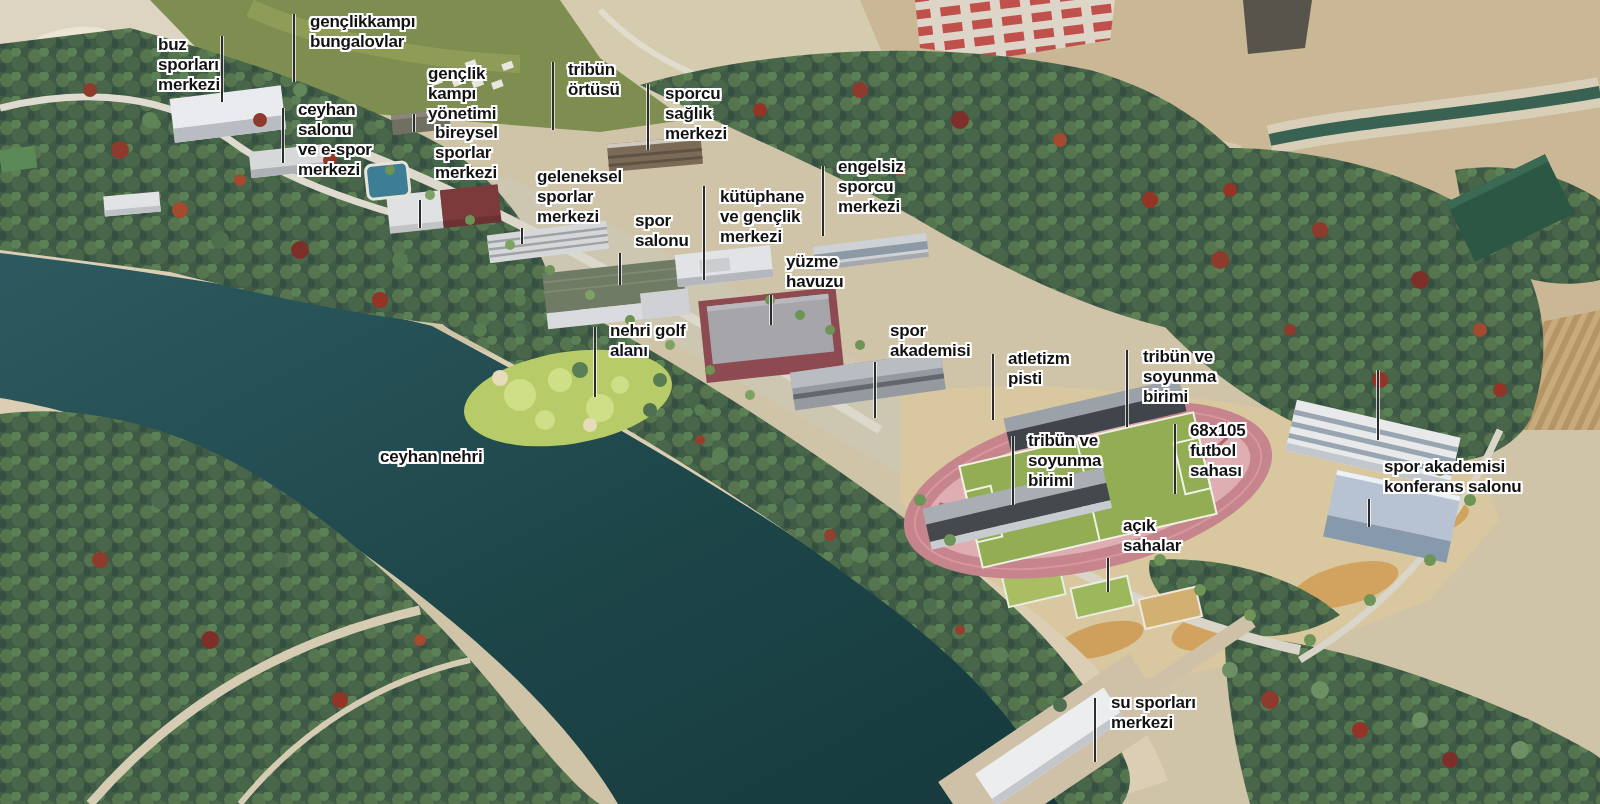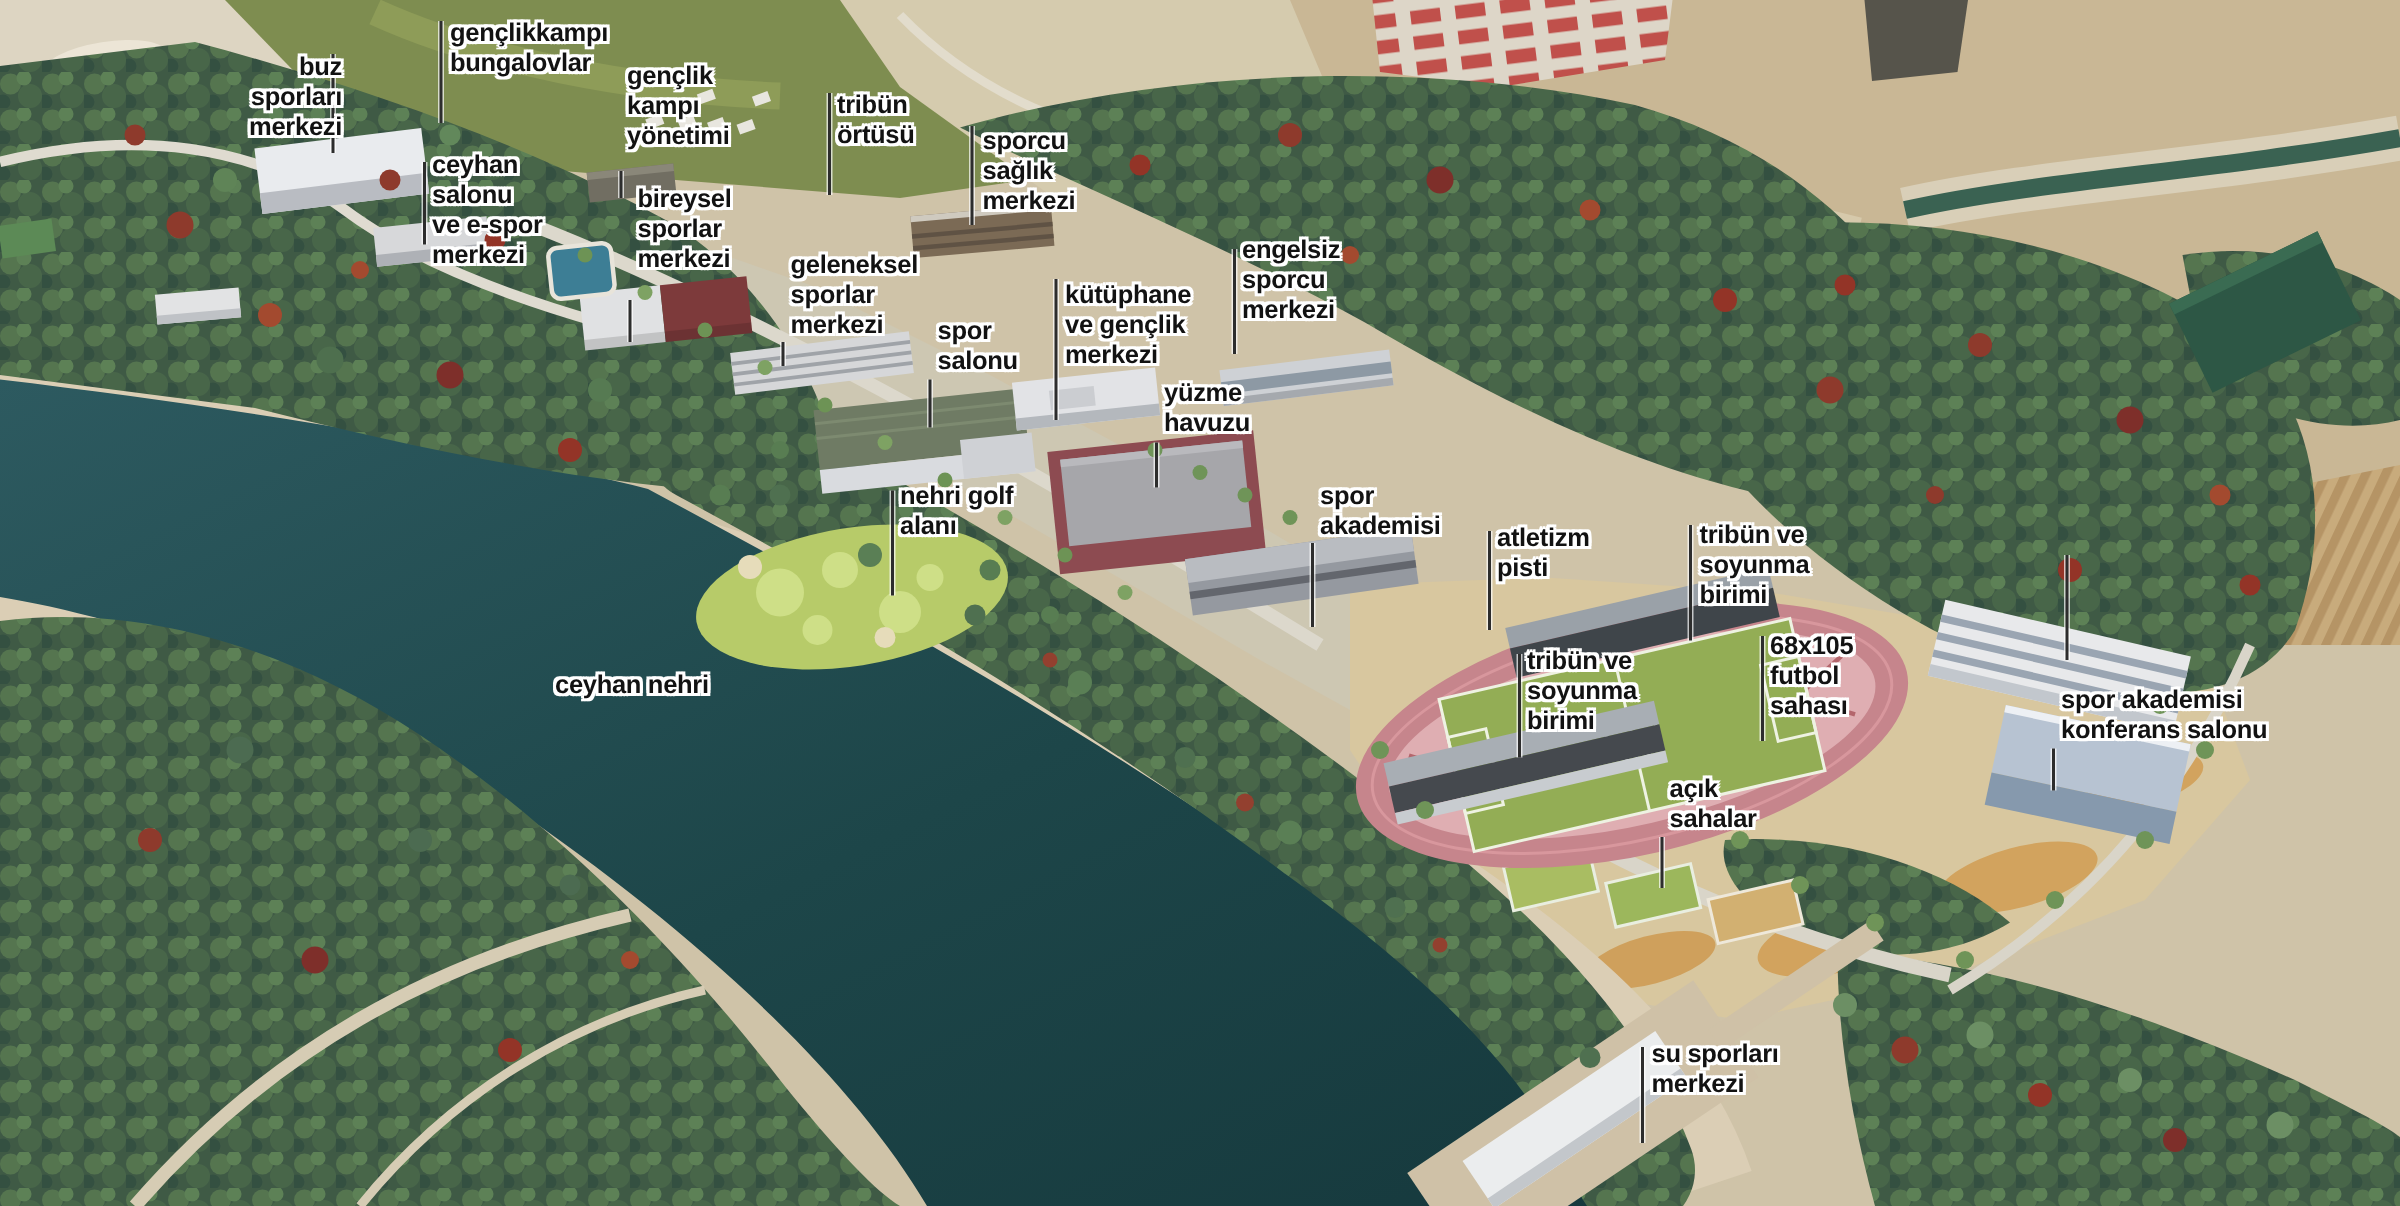--- a/index.html
+++ b/index.html
@@ -3,22 +3,22 @@
 <meta charset="utf-8">
 <style>
   html,body{margin:0;padding:0;background:#222;}
   .stage{position:relative;width:1600px;height:804px;overflow:hidden;background:#cfc3a8;
          font-family:"Liberation Sans", sans-serif;}
   .stage svg{position:absolute;left:0;top:0;}
   .label{position:absolute;z-index:6;color:#121212;font-weight:700;font-size:17px;line-height:20px;
          white-space:pre-line;letter-spacing:-0.2px;
          text-shadow:-2px 0 0 #fff,2px 0 0 #fff,0 -2px 0 #fff,0 2px 0 #fff,
                      -1px -1px 0 #fff,1px -1px 0 #fff,-1px 1px 0 #fff,1px 1px 0 #fff,
-                     -2px -2px 0 #fff,2px 2px 0 #fff,2px -2px 0 #fff,-2px 2px 0 #fff;}
-  .label.center{text-align:right;}
+                     -2px -2px 0 #fff,2px 2px 0 #fff,2px -2px 0 #fff,-2px 2px 0 #fff;margin-left:10px;}
+  .label.center{text-align:left;}
   .leader{position:absolute;z-index:5;width:2px;background:#2d2d2d;
           box-shadow:1px 0 0 rgba(255,255,255,.7),-1px 0 0 rgba(255,255,255,.7);}
 </style>
 </head>
 <body>
 
 <div class="stage">
 
 <svg width="1600" height="804" viewBox="0 0 1600 804">
   <defs>
@@ -331,21 +331,21 @@
 <div class="leader" style="left:1368px;top:499px;height:28px"></div>
 <div class="leader" style="left:1012px;top:436px;height:69px"></div>
 <div class="leader" style="left:1107px;top:558px;height:34px"></div>
 <div class="leader" style="left:1094px;top:698px;height:64px"></div>
 
 <div class="label center" style="left:148px;top:35px;width:80px">buz
 sporları
 merkezi</div>
 <div class="label" style="left:300px;top:12px">gençlikkampı
 bungalovlar</div>
-<div class="label" style="left:418px;top:41px">gençlik
+<div class="label" style="left:418px;top:64px">gençlik
 kampı
 yönetimi</div>
 <div class="label" style="left:558px;top:60px">tribün
 örtüsü</div>
 <div class="label" style="left:655px;top:84px">sporcu
 sağlık
 merkezi</div>
 <div class="label" style="left:288px;top:100px">ceyhan
 salonu
 ve e-spor

